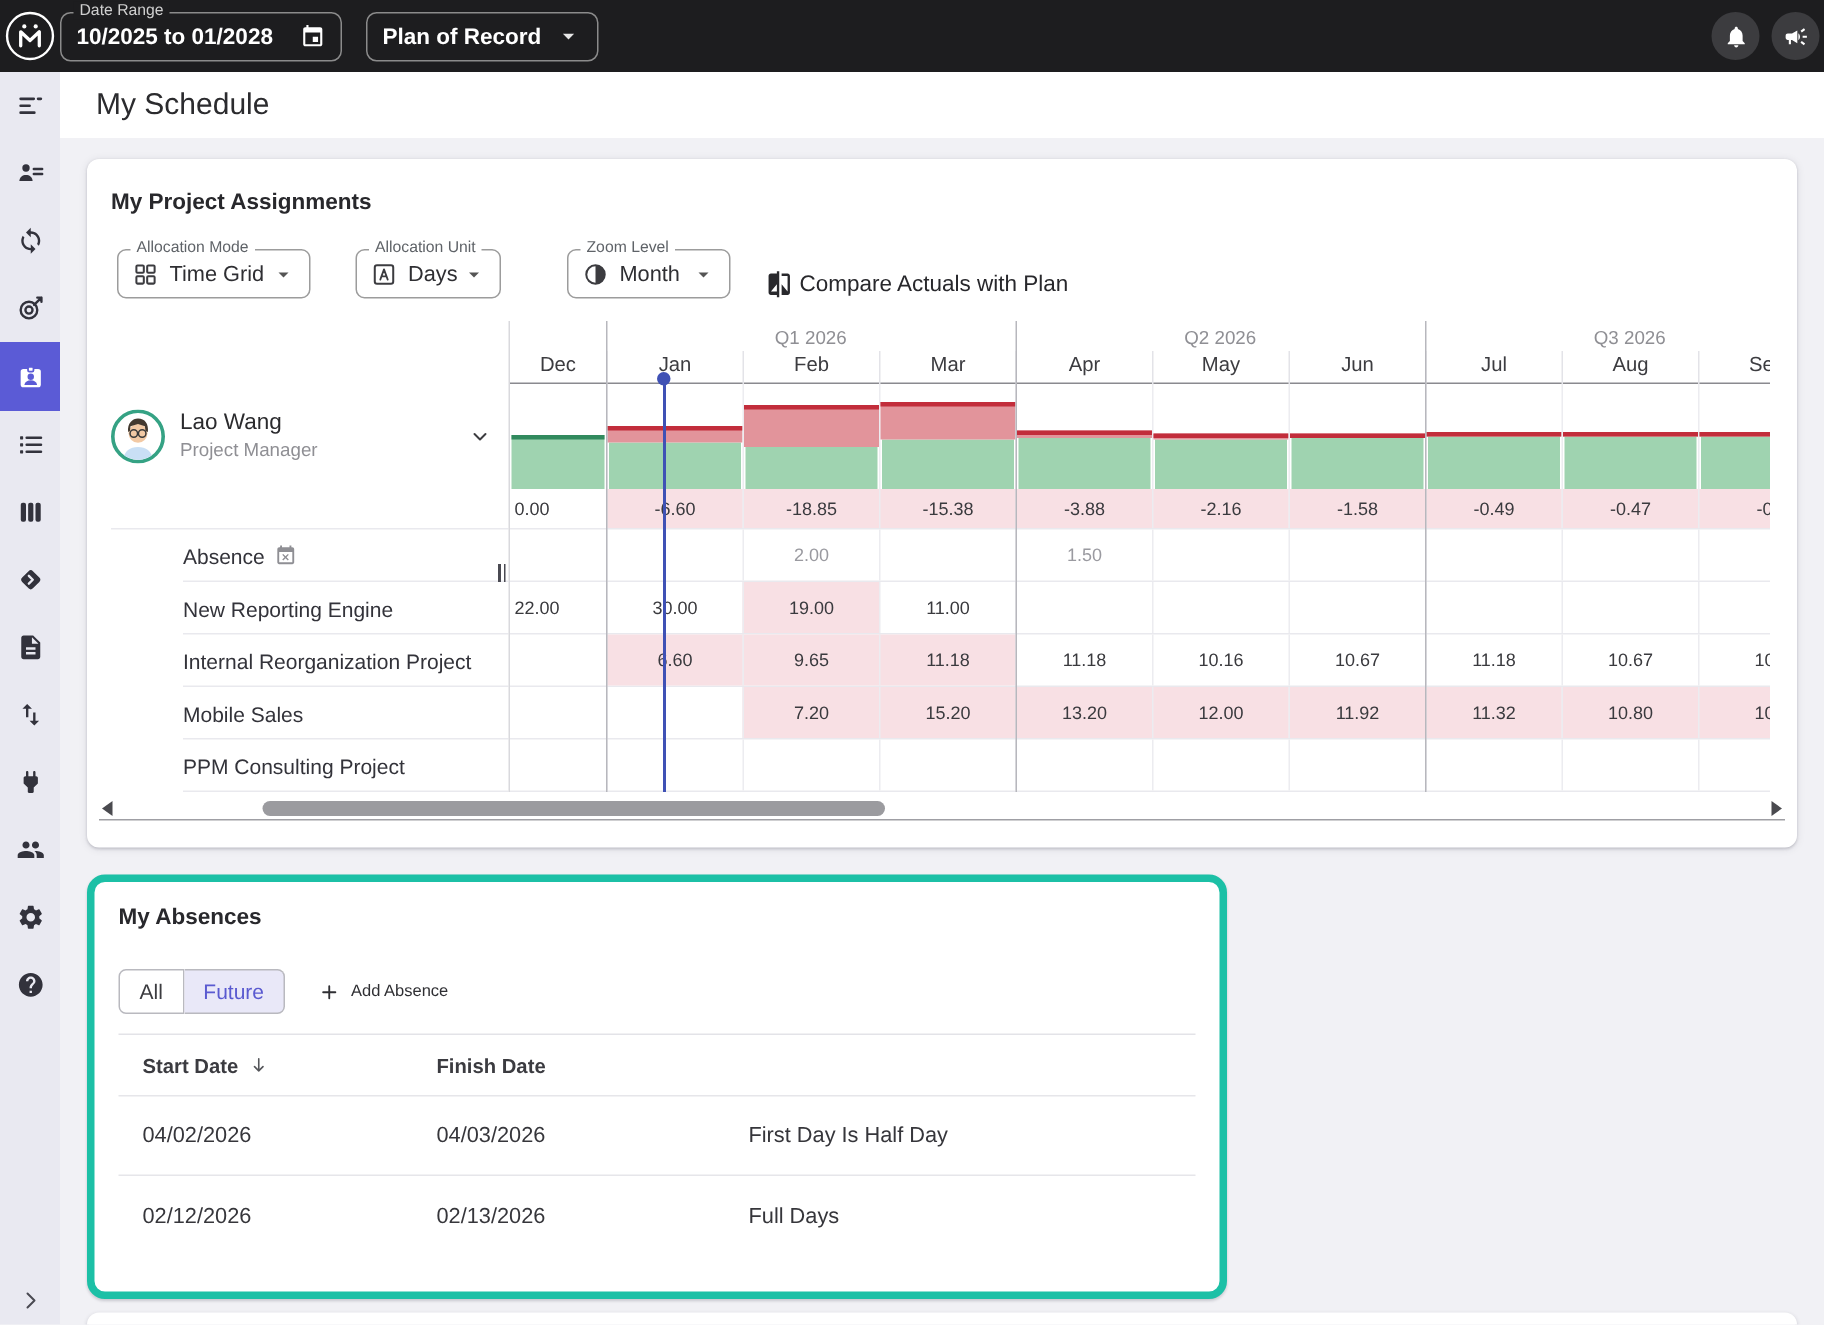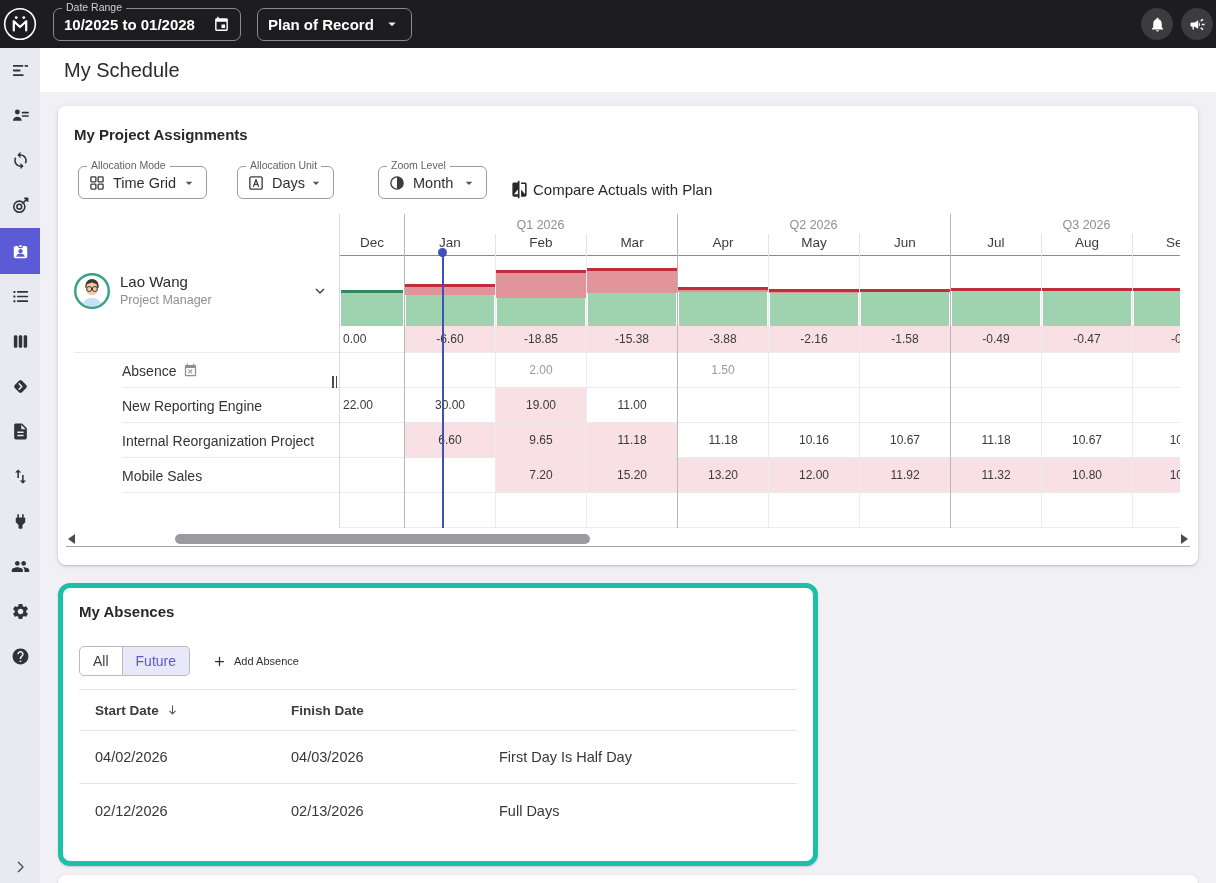--- a/index.html
+++ b/index.html
@@ -7,21 +7,21 @@
 body{overflow:hidden;font-family:"Liberation Sans",sans-serif;background:#f1f1f5;position:relative;-webkit-font-smoothing:antialiased}
 [data-icon]{display:inline-flex;align-items:center;justify-content:center}
 [data-icon] svg{width:100%;height:100%;display:block}.i15{width:15px;height:15px}.i16{width:16px;height:16px}
 .i17{width:17px;height:17px}.i18{width:18px;height:18px}.i19{width:19px;height:19px}
 
 
 .topbar{position:absolute;top:0;left:0;width:1216px;height:48px;background:#1d1d1f;display:flex;align-items:center;z-index:20}
 .logo{width:34px;height:34px;margin-left:3px;flex:0 0 auto}
 .tb-field{position:relative;height:33px;border:1px solid #8b8b8b;border-radius:7px;display:flex;align-items:center;color:#fff;font-weight:bold;font-size:15px;padding:0 10px;cursor:pointer}
 .tb-field .flabel{position:absolute;top:-8px;left:8px;font-size:10.5px;font-weight:normal;color:#cfcfcf;background:#1d1d1f;padding:0 4px;white-space:nowrap}
-.date-field{margin-left:16px;width:188px;justify-content:space-between}
+.date-field{margin-left:3px;width:188px;justify-content:space-between}
 .plan-field{margin-left:16px;width:155px;justify-content:space-between}
 .tb-right{margin-left:auto;display:flex;gap:8px;margin-right:3px}
 .tb-iconbtn{width:32px;height:32px;border-radius:50%;background:#3c3c3f;display:flex;align-items:center;justify-content:center;color:#fff;cursor:pointer}
 
 
 .sidebar{position:absolute;top:48px;left:0;width:40px;height:835px;background:#e9e9f1;z-index:15}
 .snav-item{width:40px;height:45px;display:flex;align-items:center;justify-content:center;color:#32323c;cursor:pointer}
 .snav-item.active{height:46px;background:#5b5bd6;color:#fff}
 .sidebar-collapse{position:absolute;bottom:8px;left:0;width:40px;display:flex;justify-content:center;color:#4a4a52;cursor:pointer}
 
@@ -389,20 +389,23 @@
               </div>
               <div class="nrow">
                 <span>New Reporting Engine</span>
               </div>
               <div class="nrow">
                 <span>Internal Reorganization Project</span>
               </div>
               <div class="nrow">
                 <span>Mobile Sales</span>
               </div>
+              <div class="nrow">
+                <span>PPM Consulting Project</span>
+              </div>
             </div>
         </div>
         <div class="timeline">
           <div class="tl-inner">
               <div class="tl-header">
                 <div class="q-label" style="left: 64px;">Q1 2026</div>
                 <div class="q-label" style="left: 337px;">Q2 2026</div>
                 <div class="q-label" style="left: 610px;">Q3 2026</div>
                 <div class="m-row">
                   <div class="m-cell" style="width: 64px;">Dec</div>

